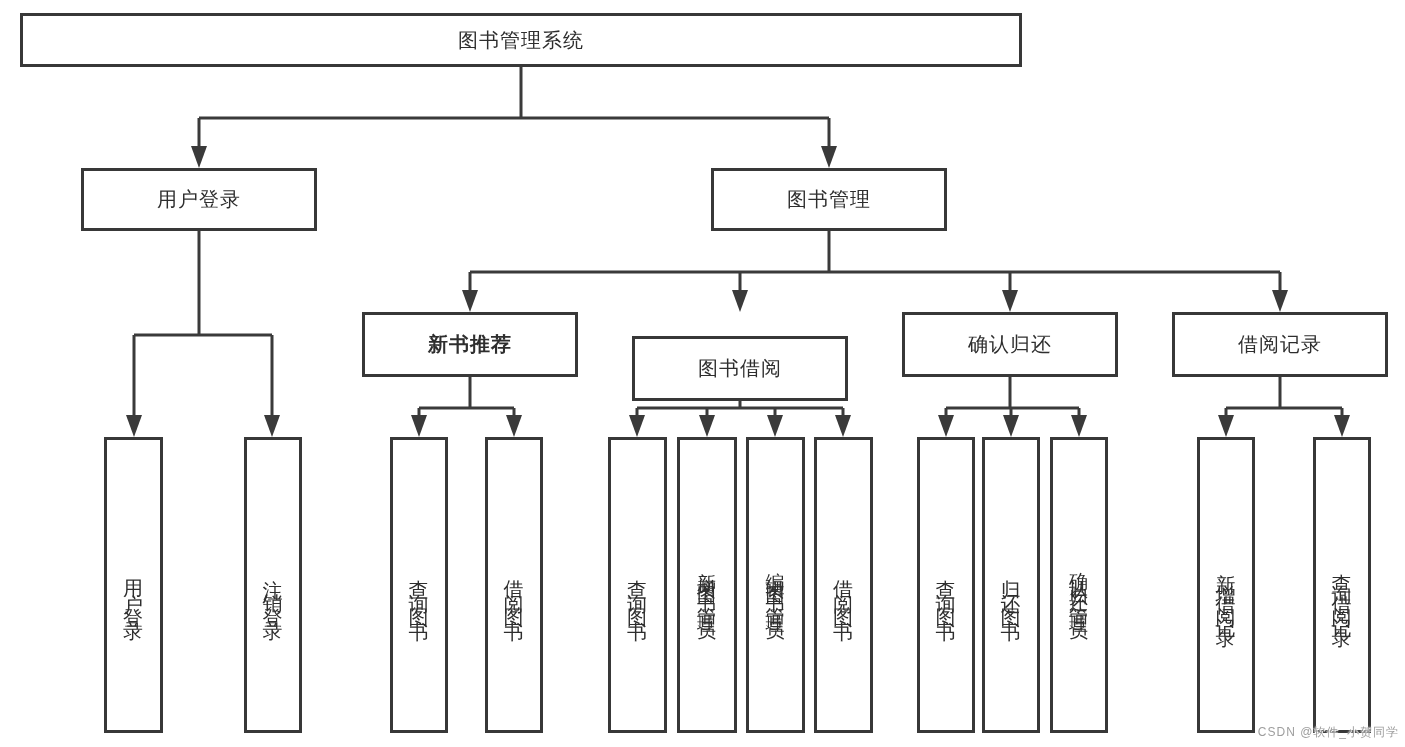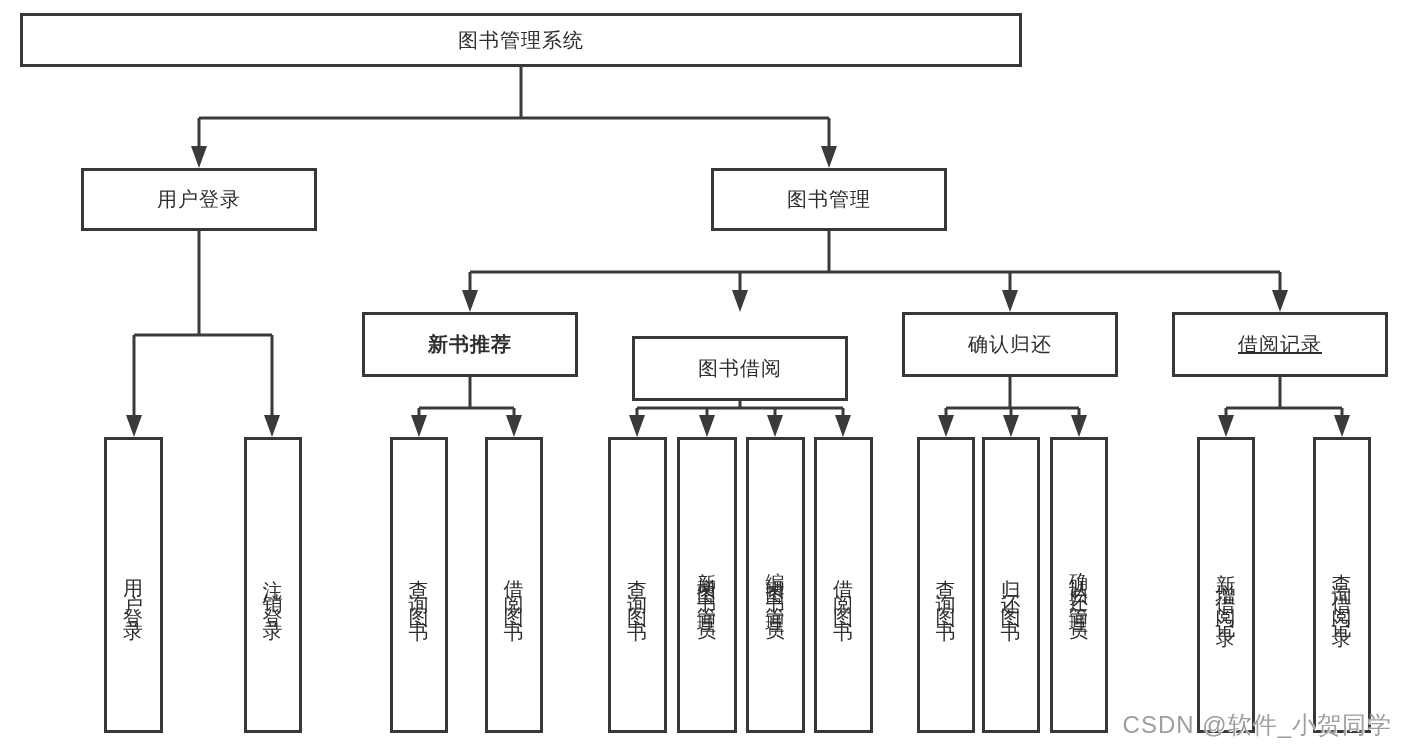--- a/index.html
+++ b/index.html
@@ -38,23 +38,23 @@
     writing-mode: vertical-rl;
     text-orientation: mixed;
     line-height: 1;
     white-space: nowrap;
   }
   .chars-4 .label { letter-spacing: 14px; text-indent: 14px; }
   .chars-6 .label { letter-spacing: 11px; text-indent: 11px; }
   .chars-9 .label { letter-spacing: 7px;  text-indent: 7px; font-size: 19px; }
   .watermark {
     position: absolute;
-    right: 13px;
+    right: 6px;
     bottom: 6px;
-    font-size: 24px;
+    font-size: 12px;
     color: #9e9e9e;
     text-shadow: 0 0 2px #ffffff, 1px 1px 0 #ffffff;
     letter-spacing: 1px;
     z-index: 3;
     white-space: nowrap;
   }
 </style>
 </head>
 <body>
 
@@ -105,21 +105,21 @@
 
   <div class="node" style="left:362px; top:312px; width:216px; height:65px;font-weight:bold;">
     <span class="label">新书推荐</span>
   </div>
   <div class="node" style="left:632px; top:312px; width:216px; height:65px;margin-top:24px;">
     <span class="label">图书借阅</span>
   </div>
   <div class="node" style="left:902px; top:312px; width:216px; height:65px;">
     <span class="label">确认归还</span>
   </div>
-  <div class="node" style="left:1172px; top:312px; width:216px; height:65px;text-decoration:underline;">
+  <div class="node" style="left:1172px; top:312px; width:216px; height:65px;">
     <span class="label">借阅记录</span>
   </div>
 
   <div class="node leaf chars-4" style="left:104px; top:437px; width:59px; height:296px;">
     <span class="label">用户登录</span>
   </div>
   <div class="node leaf chars-4" style="left:244px; top:437px; width:58px; height:296px;">
     <span class="label">注销登录</span>
   </div>
 

